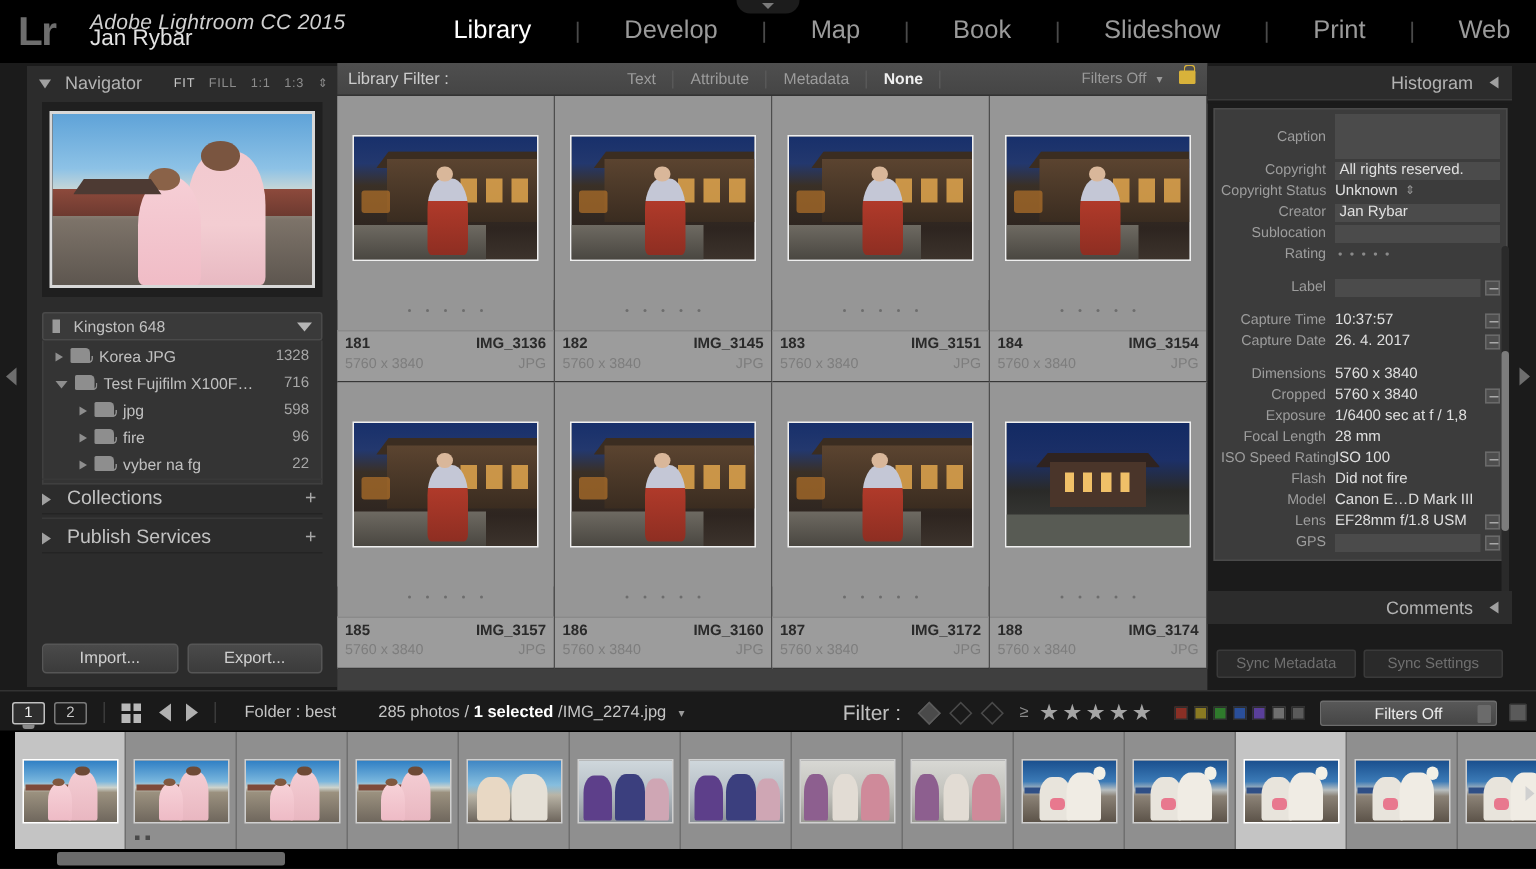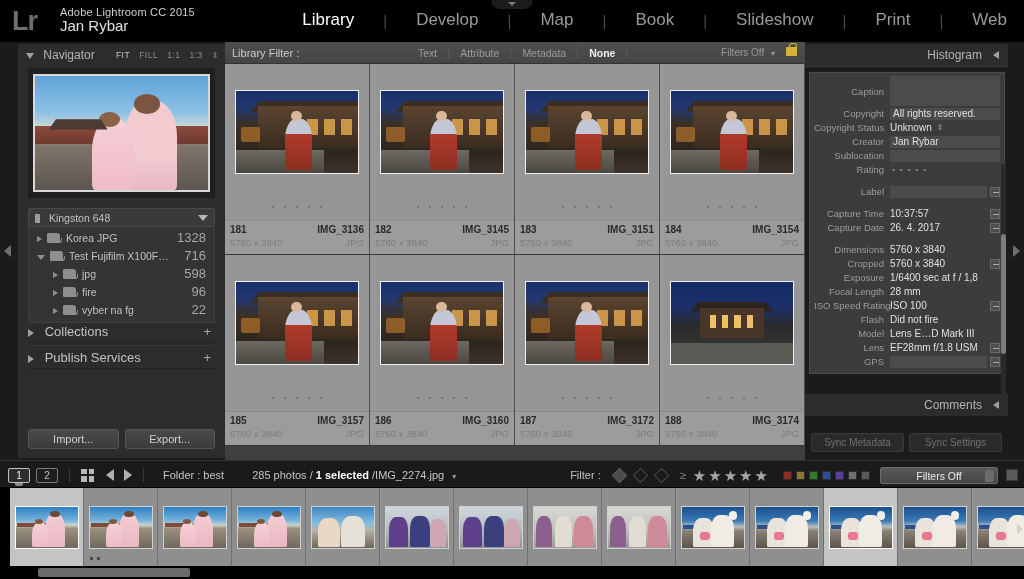--- a/index.html
+++ b/index.html
@@ -13,21 +13,21 @@
   }
   #app{ position:relative; width:1012px; height:579px; }
 
   
   .topbar{ position:absolute; left:0; top:0; width:1024px; height:42px; background:#000; }
   .lr-logo{
     position:absolute; left:12px; top:6px; width:42px; height:30px;
     color:#6e6e6e; font-size:27px; font-weight:bold; letter-spacing:-1px;
     line-height:30px; font-family:"Liberation Sans", sans-serif;
   }
-  .app-sub{ position:absolute; left:60px; top:6px; color:#cfcfcf; font-size:11px; letter-spacing:.2px; }
+  .app-sub{ position:absolute; left:60px; top:6px; color:#cfcfcf; font-size:14px; letter-spacing:.2px;font-style:italic; }
   .app-user{ position:absolute; left:60px; top:17px; color:#e2e2e2; font-size:15px; }
   .modules{ position:absolute; right:8px; top:6px; display:flex; align-items:center; height:28px;gap:20px; }
   .module{ color:#9a9a9a; font-size:17px; padding:0 9px; cursor:pointer; white-space:nowrap; }
   .module.active{ color:#ffffff; }
   .module-sep{ color:#4a4a4a; font-size:15px; }
 
   
   .top-arc{
     position:absolute; left:50%; top:0; transform:translateX(-50%);
     width:42px; height:9px; background:#1c1c1c;
@@ -101,21 +101,21 @@
   .folder-list{ background:#343434; border:1px solid #3f3f3f; border-top:none; padding:2px 0 3px; }
   .folder-row{ height:18px; line-height:18px; position:relative; color:#c0c0c0; font-size:10.5px; padding-left:8px; }
   .folder-row .ftri{ display:inline-block; width:0;height:0; margin-right:5px; vertical-align:middle;
     border-top:3.5px solid transparent;border-bottom:3.5px solid transparent;border-left:5px solid #8e8e8e; }
   .folder-row .ftri.open{ border-left:4.5px solid transparent;border-right:4.5px solid transparent;border-top:5px solid #8e8e8e; border-bottom:none; }
   .fico{
     display:inline-block; width:13px;height:10px; background:#8e8e8e; vertical-align:-1px;
     margin-right:6px; border-radius:1px 3px 1px 1px; position:relative;
   }
   .fico:after{ content:""; position:absolute; right:-2px; bottom:0; width:4px;height:4px; border-right:1.5px solid #8e8e8e; border-bottom:1.5px solid #8e8e8e; border-radius:0 0 3px 0; }
-  .fcount{ position:absolute; right:8px; top:0; color:#a8a8a8; font-size:13px; }
+  .fcount{ position:absolute; right:8px; top:0; color:#a8a8a8; font-size:10px; }
   .indent1{ padding-left:24px; }
 
   .lp-sect{
     position:absolute; left:10px; width:187px; height:24px; line-height:24px;
     color:#c2c2c2; font-size:13px; border-top:1px solid #383838; border-bottom:1px solid #242424;
   }
   .lp-sect .tri-right{ margin-right:7px; }
   .lp-plus{ position:absolute; right:4px; top:0; color:#a8a8a8; font-size:13px; }
 
   .lp-btns{ position:absolute; left:10px; top:385px; width:187px; display:flex; gap:6px; }
@@ -255,21 +255,21 @@
   .gridicon i{ background:#b8b8b8; display:block; }
   .arr{ width:0;height:0; cursor:pointer; }
   .arr-l{ border-top:6px solid transparent;border-bottom:6px solid transparent;border-right:8px solid #b0b0b0; }
   .arr-r{ border-top:6px solid transparent;border-bottom:6px solid transparent;border-left:8px solid #b0b0b0; }
   .tb-folder{ color:#c5c5c5; font-size:11px; margin-left:8px; }
   .tb-count{ color:#c5c5c5; font-size:11px; margin-left:22px; }
   .tb-count b{ color:#fff; }
   .tb-caret{ color:#9a9a9a; font-size:8px; margin-left:5px; }
 
   .tb-right{ position:absolute; right:6px; top:0; height:28px; display:flex; align-items:center; gap:0; }
-  .tb-filter-label{ color:#c0c0c0; font-size:11px; margin-right:8px; }
+  .tb-filter-label{ color:#c0c0c0; font-size:14px; margin-right:8px; }
   .flag{ width:11px;height:11px; background:#4a4a4a; transform:rotate(45deg); margin:0 5px; border:1px solid #5c5c5c; cursor:pointer; }
   .flag.dim{ background:transparent; border:1px solid #4a4a4a; }
   .ge{ color:#8a8a8a; font-size:11px; margin:0 6px 0 8px; }
   .starbig{ color:#a5a5a5; font-size:15px; margin:0 1px; cursor:pointer; line-height:1; }
   .swatches{ display:flex; gap:4px; margin:0 10px 0 14px; }
   .sw{ width:9px;height:9px; border:1px solid #2e2e2e; cursor:pointer; }
   .filters-off{
     width:118px; height:17px; background:linear-gradient(#585858,#464646);
     border:1px solid #6d6d6d; border-radius:2px; color:#ececec; font-size:10.5px;
     text-align:center; line-height:16px; position:relative; margin-right:8px; cursor:pointer;
@@ -783,21 +783,21 @@
               <span class="mlab">ISO Speed Rating</span>
               <span class="mval">ISO 100</span>
               <span class="mbtn"></span>
             </div>
             <div class="mrow">
               <span class="mlab">Flash</span>
               <span class="mval">Did not fire</span>
             </div>
             <div class="mrow">
               <span class="mlab">Model</span>
-              <span class="mval">Lens E…D Mark III</span>
+              <span class="mval">Canon E…D Mark III</span>
             </div>
             <div class="mrow">
               <span class="mlab">Lens</span>
               <span class="mval">EF28mm f/1.8 USM</span>
               <span class="mbtn"></span>
             </div>
             <div class="mrow">
               <span class="mlab">GPS</span>
               <span class="mval field"></span>
               <span class="mbtn"></span>

